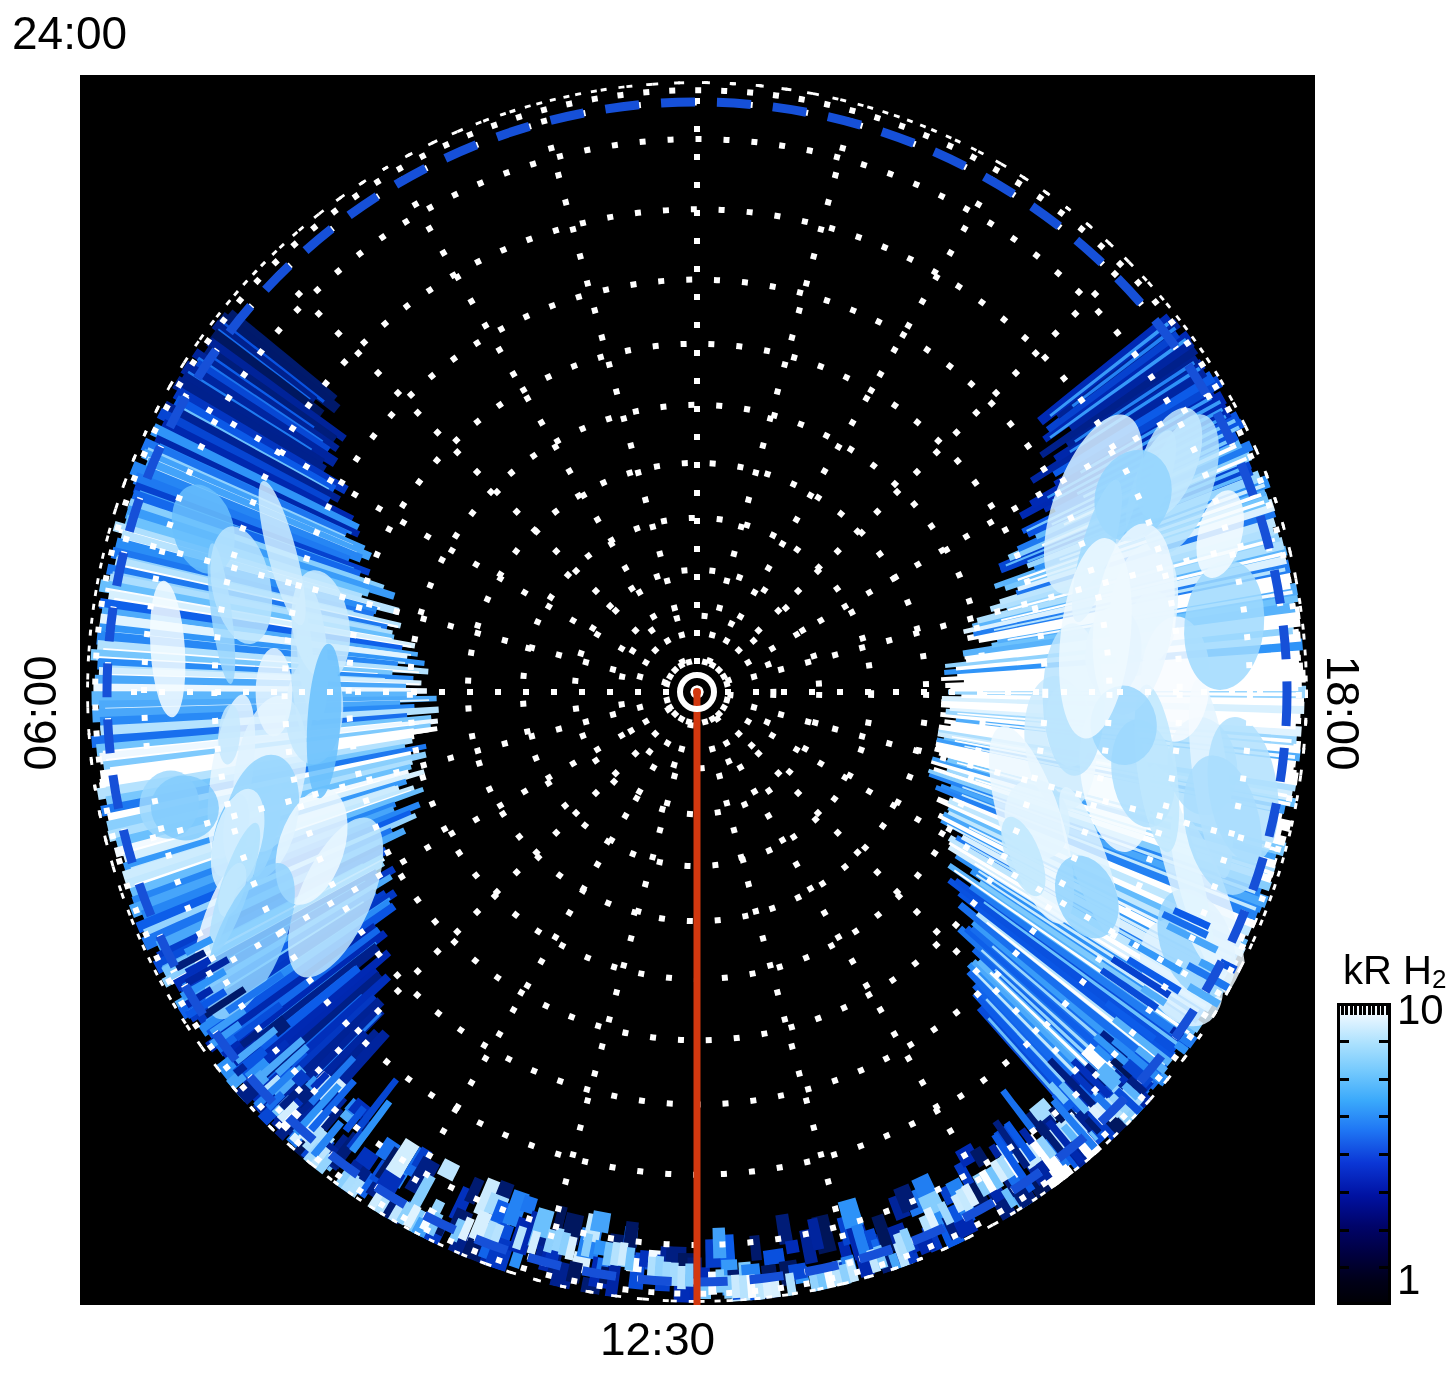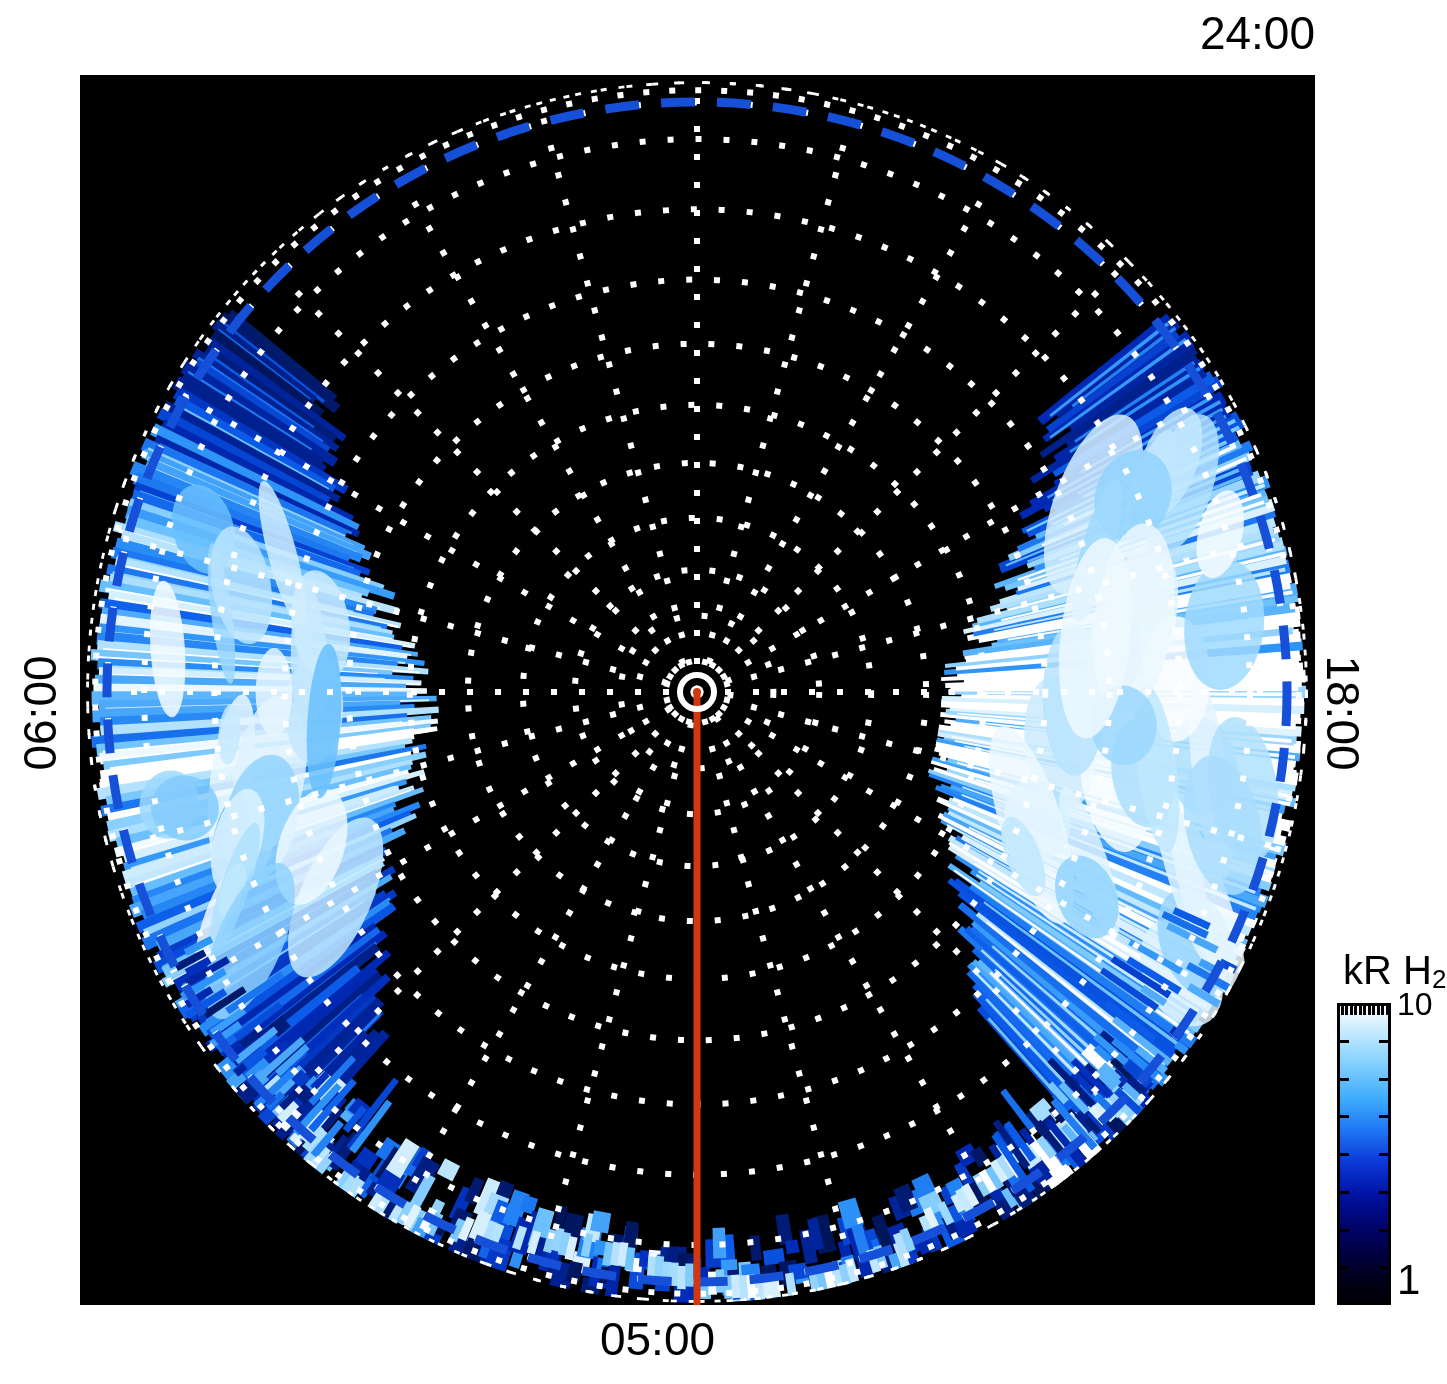--- a/index.html
+++ b/index.html
@@ -1,21 +1,21 @@
 <!DOCTYPE html>
 <html><head>
 <meta charset="utf-8">
 <style>
   html,body{margin:0;padding:0;background:#ffffff;}
   body{width:1447px;height:1384px;position:relative;overflow:hidden;
        font-family:"Liberation Sans","DejaVu Sans",sans-serif;color:#000;}
 
   
   .mlt-label{position:absolute;font-size:46px;color:#000;letter-spacing:0px;line-height:1;}
-  #label-top{left:0;right:132px;top:10px;text-align:right;}
+  #label-top{left:0;right:132px;top:10px;text-align:left;padding-left:12px;}
   #label-bottom{left:0;right:132px;top:1316px;text-align:center;}
   #label-left{left:-45px;top:690px;width:170px;text-align:center;
               transform:rotate(-90deg);transform-origin:center center;}
   #label-right{left:1258px;top:690px;width:170px;text-align:center;
               transform:rotate(90deg);transform-origin:center center;}
 
   
   #plot{position:absolute;left:80px;top:75px;width:1235px;height:1230px;
         background:#000000;overflow:hidden;}
   #plot svg{position:absolute;left:0;top:0;width:1235px;height:1230px;display:block;}
@@ -24,28 +24,28 @@
   #cb-wrap{position:absolute;left:1337px;top:1003px;width:54px;height:302px;}
   #cb-bar{position:absolute;left:0;top:0;width:54px;height:302px;
           border:3px solid #000;box-sizing:border-box;
           background:linear-gradient(to top,
              #000006 0%, #000018 7%, #00003f 16%, #00046b 26%,
              #0012a2 36%, #0b37d6 47%, #1f76f4 58%, #3aa9fb 68%,
              #74c9fd 78%, #a9e0fe 87%, #d7f0ff 94%, #ffffff 100%);}
   .cb-tick{position:absolute;background:#000;}
   #cb-title{position:absolute;left:1311px;top:948px;font-size:40px;white-space:nowrap;margin-left:32px;}
   #cb-title sub{font-size:26px;vertical-align:-4px;}
-  #cb-max{position:absolute;left:1397px;top:986px;font-size:32px;}
+  #cb-max{position:absolute;left:1397px;top:986px;font-size:42px;}
   #cb-min{position:absolute;left:1397px;top:1256px;font-size:42px;}
 </style>
 </head>
 <body>
 
 <div class="mlt-label" id="label-top">24:00</div>
-<div class="mlt-label" id="label-bottom">05:00</div>
+<div class="mlt-label" id="label-bottom">12:30</div>
 <div class="mlt-label" id="label-left">06:00</div>
 <div class="mlt-label" id="label-right">18:00</div>
 
 <div id="plot">
   <svg id="polar-svg" viewBox="0 0 1235 1230">
     <defs>
       <clipPath id="diskClip">
           <circle cx="617" cy="617" r="611"></circle>
         </clipPath>
       <clipPath id="dawnClip">

